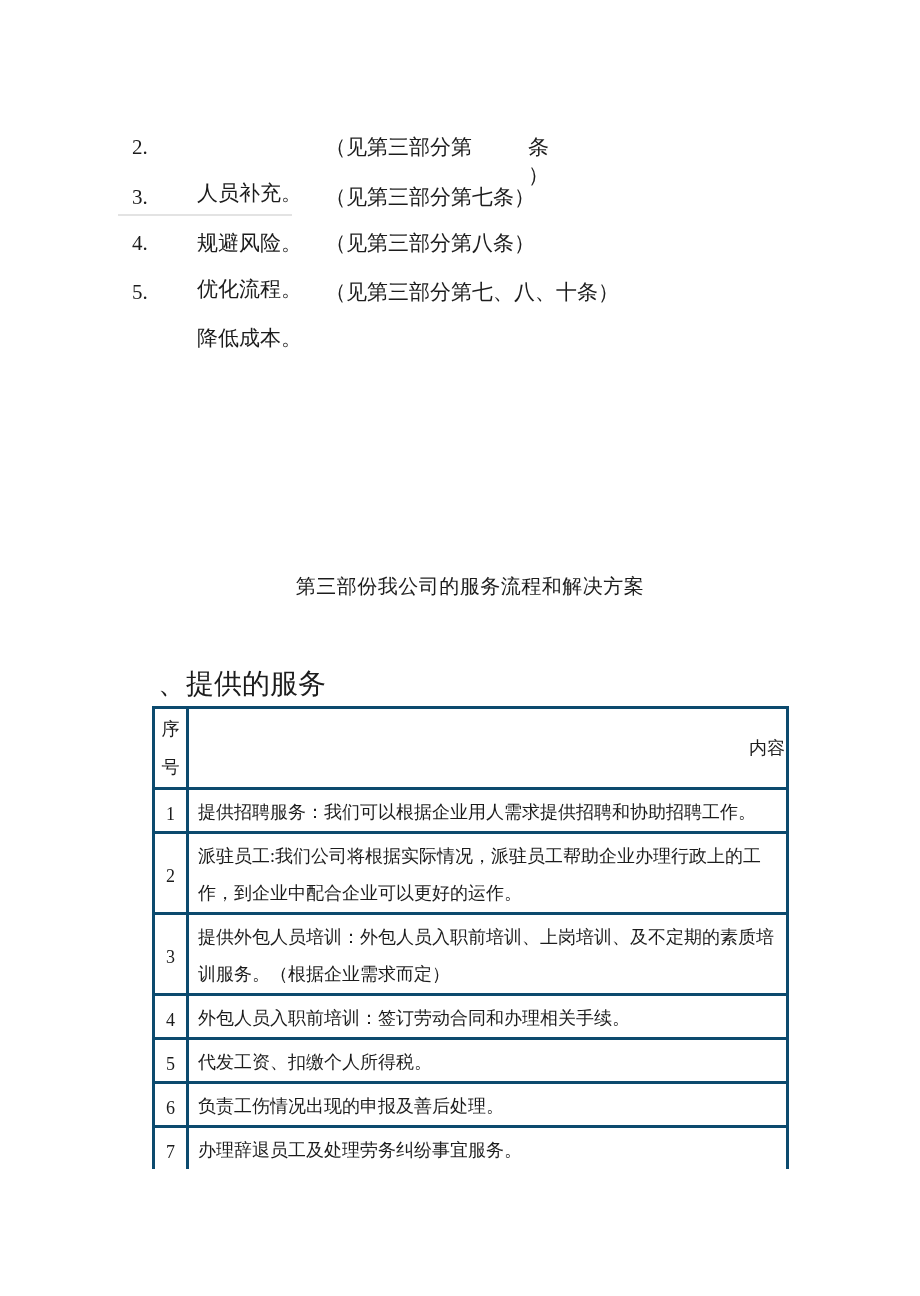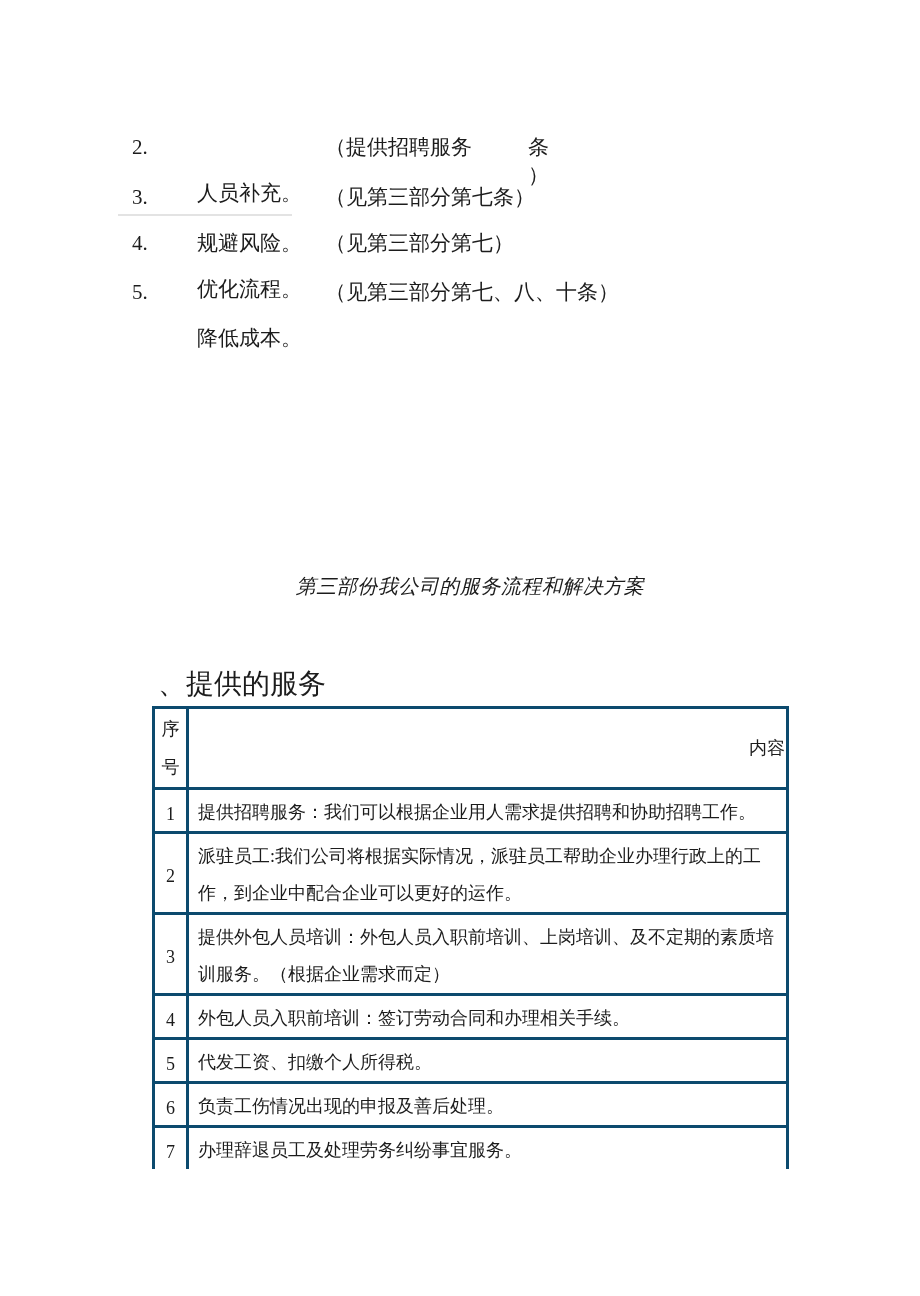--- a/index.html
+++ b/index.html
@@ -54,21 +54,20 @@
   
   .part3-heading {
     position: absolute;
     top: 573px;
     left: 130px;
     width: 680px;
     text-align: center;
     font-size: 20px;
     line-height: 26px;
     letter-spacing: 0.5px;
-    font-style: italic;
   }
 
   
   .services-heading {
     position: absolute;
     top: 669px;
     left: 158px;
     font-size: 28px;
     line-height: 30px;
   }
@@ -130,36 +129,36 @@
   tr.r7 td { border-bottom: none; } 
 </style>
 </head>
 <body>
 
 <div class="doc-page">
 
   <div class="li-row" id="li-2">
     <span class="li-num">2.</span>
     <span class="li-label">人员补充。</span>
-    <span class="li-ref"><span>（提供招聘服务</span><span class="li-gap"></span><span>条</span></span>
+    <span class="li-ref"><span>（见第三部分第</span><span class="li-gap"></span><span>条</span></span>
   </div>
   <div class="li-close">）</div>
 
   <div class="li-row" id="li-3">
     <span class="li-num">3.</span>
     <span class="li-label">规避风险。</span>
     <span class="li-ref">（见第三部分第七条）</span>
   </div>
 
   <div class="scan-line"></div>
 
   <div class="li-row" id="li-4">
     <span class="li-num">4.</span>
     <span class="li-label">优化流程。</span>
-    <span class="li-ref">（见第三部分第七）</span>
+    <span class="li-ref">（见第三部分第八条）</span>
   </div>
 
   <div class="li-row" id="li-5">
     <span class="li-num">5.</span>
     <span class="li-label">降低成本。</span>
     <span class="li-ref">（见第三部分第七、八、十条）</span>
   </div>
 
   <div class="part3-heading">第三部份我公司的服务流程和解决方案</div>
 

